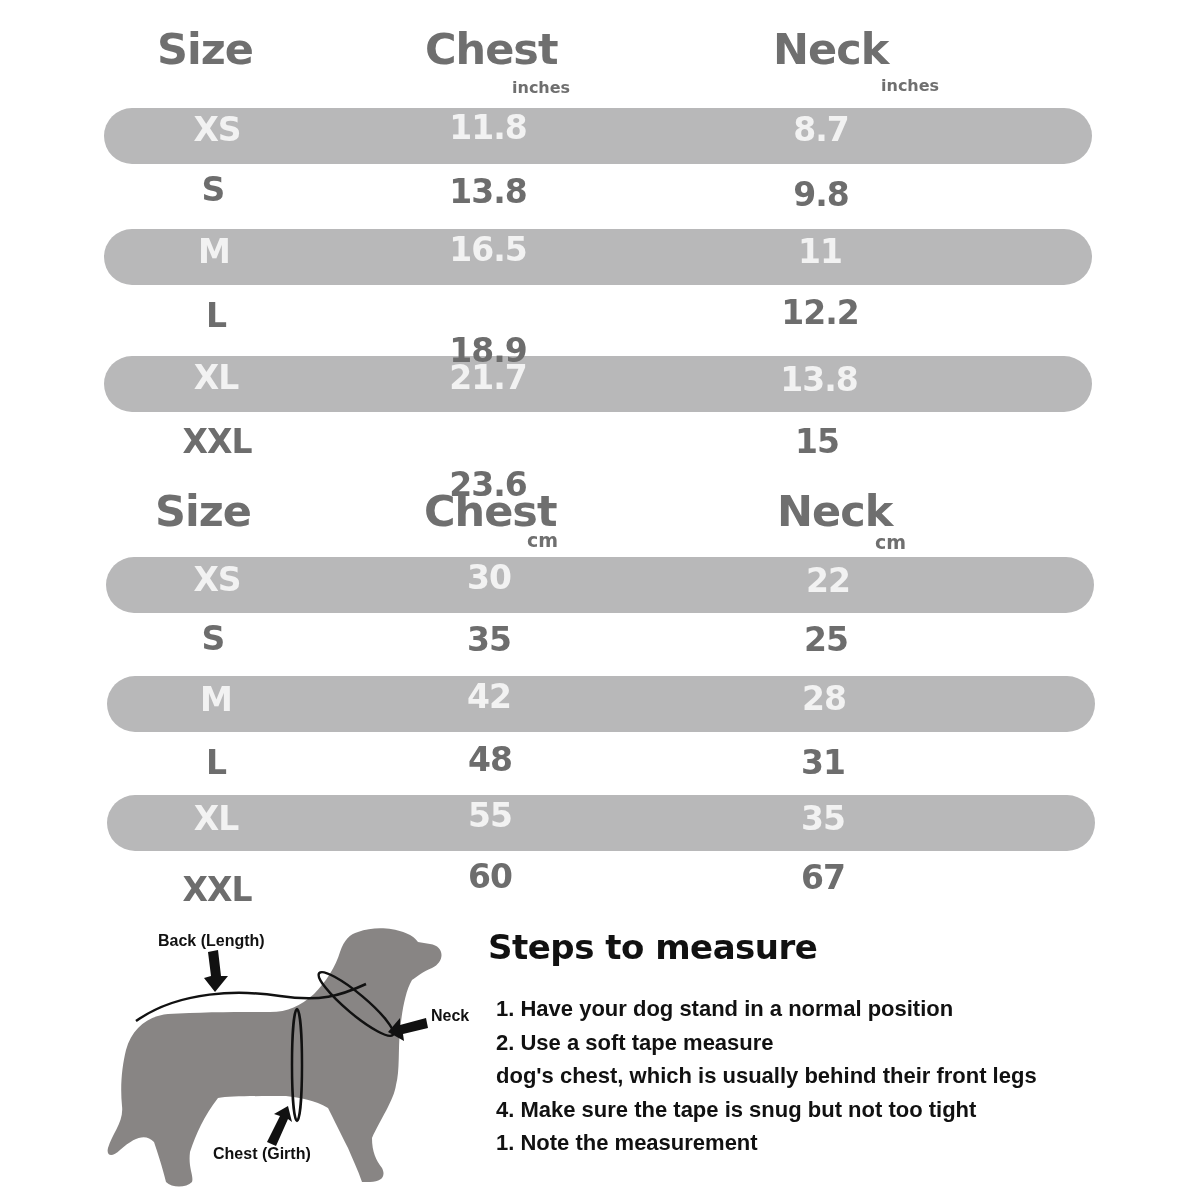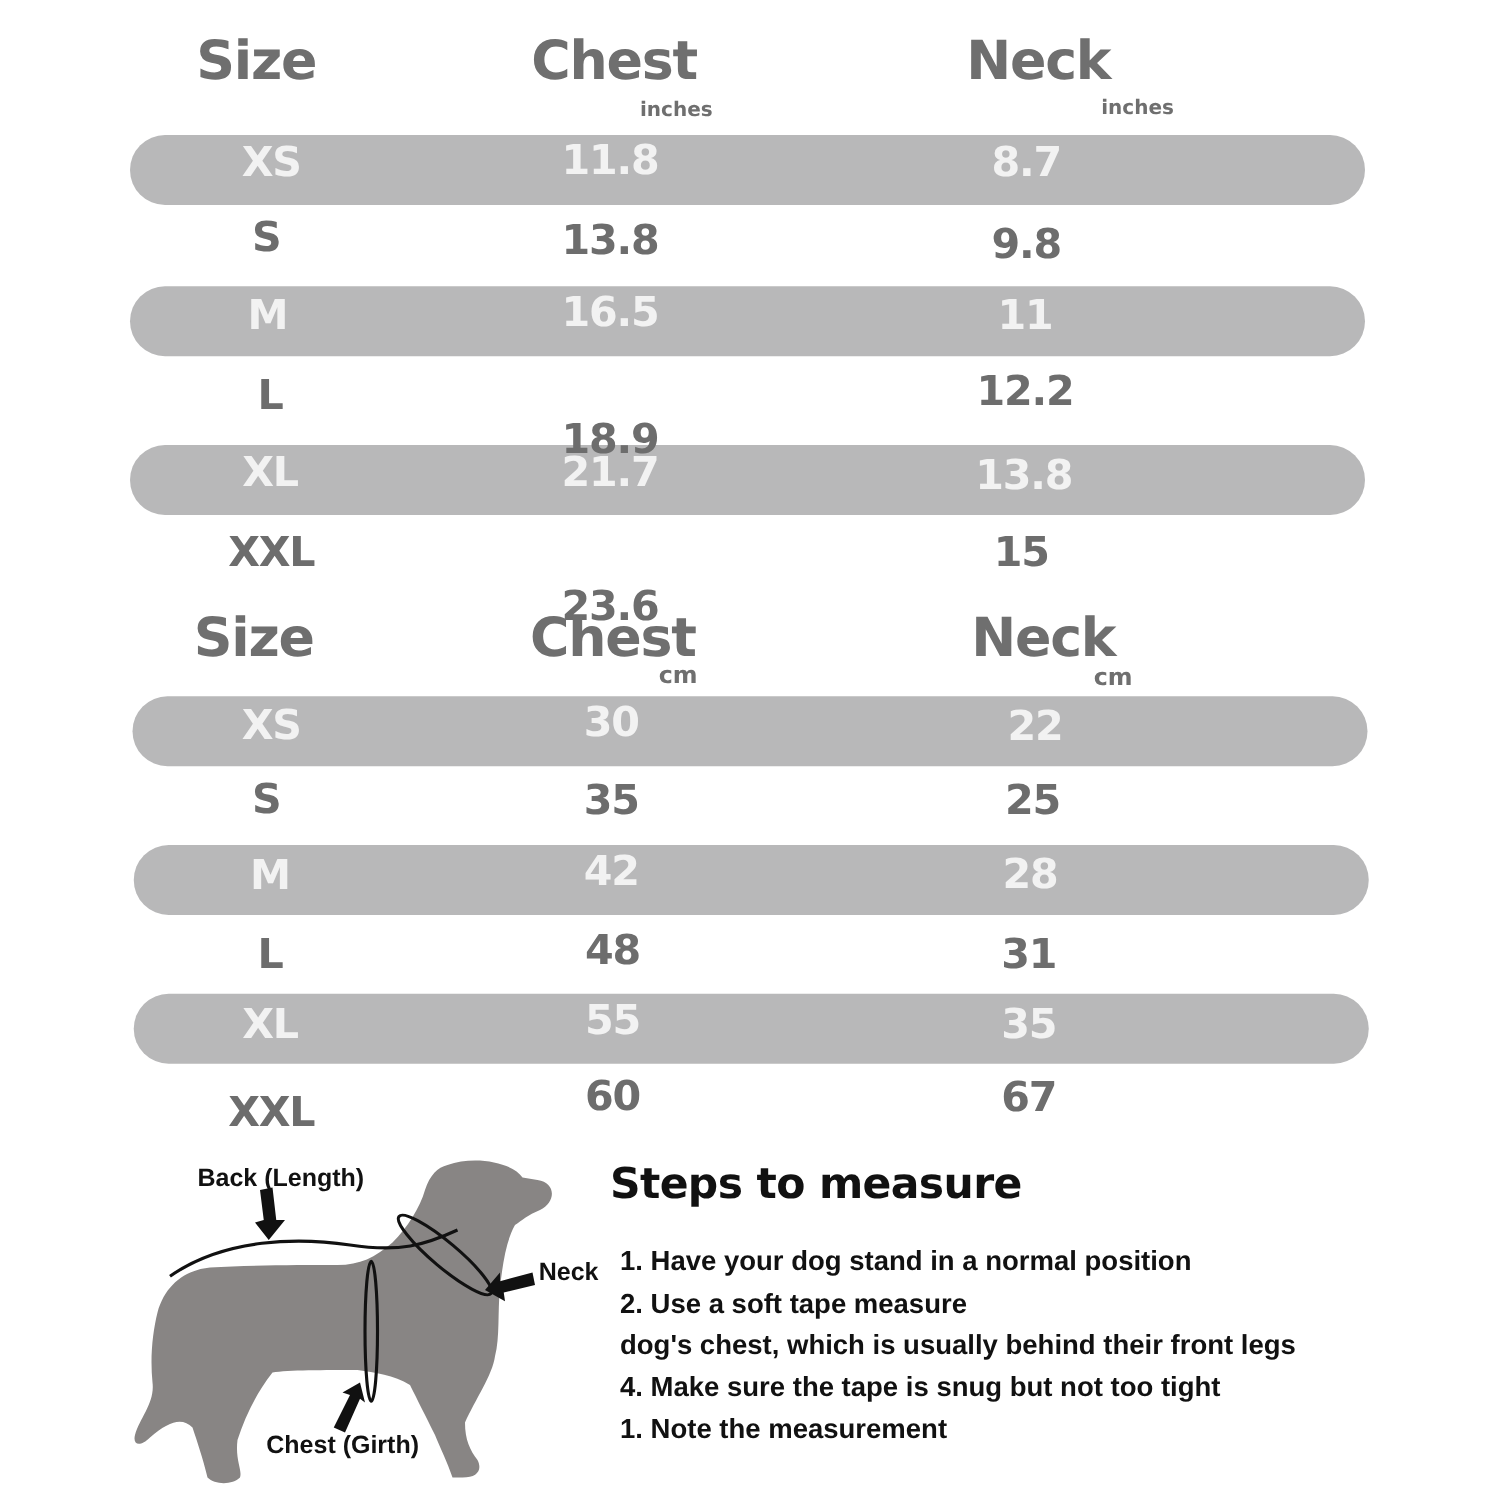--- a/index.html
+++ b/index.html
@@ -6,21 +6,21 @@
   body{width:1200px;height:1200px;position:relative;overflow:hidden;font-family:"DejaVu Sans",sans-serif;}
   .abs{position:absolute;}
   .hdr{font-weight:bold;color:#6f6f6f;font-size:43px;letter-spacing:-1px;}
   .unit{font-weight:bold;color:#6f6f6f;font-size:16px;}
   .band{position:absolute;left:104px;width:988px;height:56px;background:#b8b8b9;border-radius:28px;}
   .cell{position:absolute;font-weight:bold;font-size:33px;text-align:center;width:240px;letter-spacing:-1px;}
   .light{color:#f2f2f2;}
   .dark{color:#6d6d6d;}
   .steps-title{font-family:"DejaVu Sans",sans-serif;font-weight:bold;font-size:34px;color:#111;letter-spacing:-0.5px;}
   .step{font-family:"Liberation Sans",sans-serif;font-weight:bold;font-size:22px;color:#111;line-height:33.5px;}
-  .lbl{font-family:"Liberation Sans",sans-serif;font-weight:bold;font-size:20px;color:#111;text-align:right;}
+  .lbl{font-family:"Liberation Sans",sans-serif;font-weight:bold;font-size:16px;color:#111;text-align:right;}
 </style>
 </head>
 <body>
 
 <div>
   <div class="abs hdr" style="left:157px;top:24px;">Size</div>
   <div class="abs hdr" style="left:425px;top:24px;">Chest</div>
   <div class="abs hdr" style="left:773px;top:24px;">Neck</div>
   <div class="abs unit" style="left:512px;top:78px;">inches</div>
   <div class="abs unit" style="left:881px;top:76px;">inches</div>

